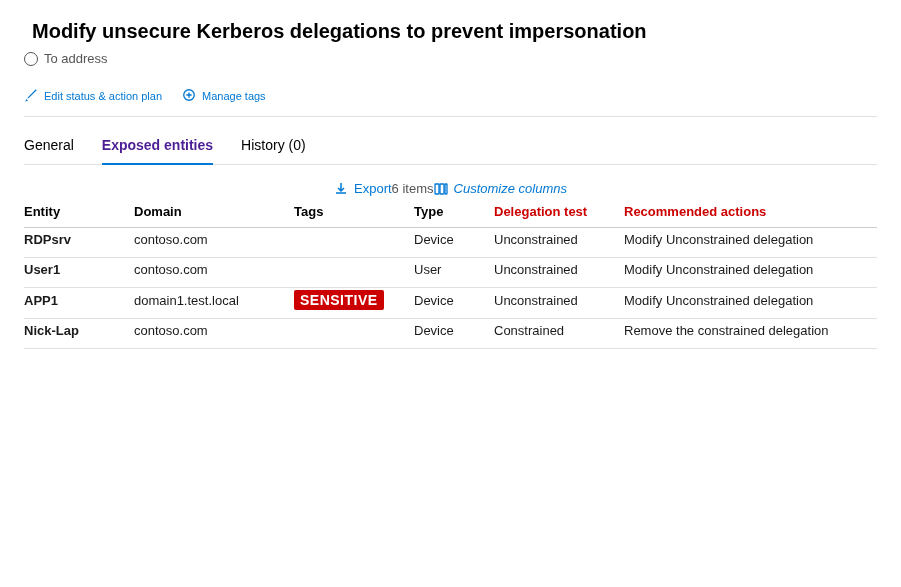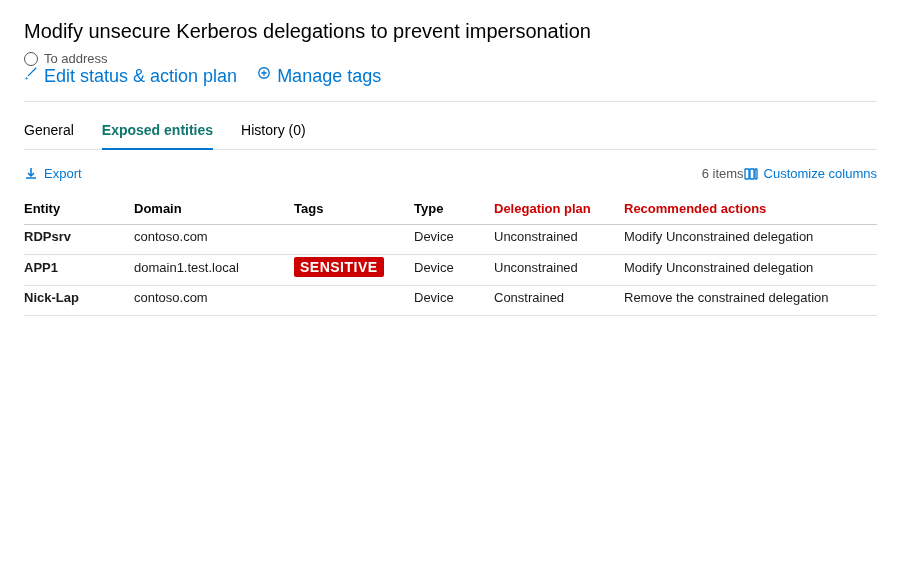--- a/index.html
+++ b/index.html
@@ -5,52 +5,53 @@
     * { box-sizing: border-box; margin: 0; padding: 0; }
     body {
       font-family: 'Segoe UI', Arial, sans-serif;
       font-size: 14px;
       color: #1a1a1a;
       background: #fff;
       padding: 20px 24px;
     }
     .page-title {
       font-size: 20px;
-      font-weight: 400;
+      font-weight: 700;
       color: #000;
       margin-bottom: 8px;
+      margin-left: 8px;
     }
     .subtitle {
       font-size: 13px;
       color: #555;
       display: flex;
       align-items: center;
       gap: 6px;
-      margin-bottom: 0;
+      margin-bottom: 22px;
     }
     .subtitle .circle-icon {
       width: 14px;
       height: 14px;
       border: 1.5px solid #555;
       border-radius: 50%;
       display: inline-block;
     }
     .toolbar {
       display: flex;
       align-items: center;
       gap: 20px;
       margin-bottom: 20px;
       border-bottom: 1px solid #e0e0e0;
       padding-bottom: 14px;
     }
     .toolbar-btn {
       display: flex;
-      align-items: flex-start;
-      gap: 6px;
-      font-size: 18px;
+      align-items: flex-end;
+      gap: 6px;
+      font-size: 11px;
       color: #0078d4;
       cursor: pointer;
       background: none;
       border: none;
       padding: 0;
     }
     .toolbar-btn svg {
       width: 14px;
       height: 14px;
     }
@@ -63,28 +64,28 @@
     .tab {
       font-size: 14px;
       color: #000000;
       padding-bottom: 10px;
       cursor: pointer;
       border-bottom: 2px solid transparent;
       margin-bottom: -1px;
     }
     .tab.active {
       font-weight: 700;
-      color: #0f766e;
+      color: #4c1d95;
       border-bottom: 2px solid #0078d4;
     }
     .table-toolbar {
       display: flex;
       align-items: center;
-      justify-content: space-between;
-      margin-bottom: 12px;
+      justify-content: center;
+      margin-bottom: 0;
     }
     .export-btn {
       display: flex;
       align-items: center;
       gap: 6px;
       font-size: 13px;
       color: #0078d4;
       cursor: pointer;
       background: none;
       border: none;
@@ -98,20 +99,21 @@
     }
     .customize-btn {
       display: flex;
       align-items: center;
       gap: 6px;
       color: #0078d4;
       cursor: pointer;
       background: none;
       border: none;
       font-size: 13px;
+      font-style: italic;
     }
     table {
       width: 100%;
       border-collapse: collapse;
       font-size: 13px;
     }
     thead tr {
       border-bottom: 1px solid #ccc;
     }
     th {
@@ -201,34 +203,42 @@
   </div>
 </div>
 
 <table>
   <thead>
     <tr>
       <th class="col-entity">Entity</th>
       <th class="col-domain">Domain</th>
       <th class="col-tags">Tags</th>
       <th class="col-type">Type</th>
-      <th class="col-delegation" style="color:#c00;">Delegation plan</th>
+      <th class="col-delegation" style="color:#c00;">Delegation test</th>
       <th class="col-recommended" style="color:#c00;">Recommended actions</th>
     </tr>
   </thead>
   <tbody id="table-body">
   <tr>
         <td><span class="entity-name">RDPsrv</span></td>
         <td>contoso.com</td>
         <td></td>
         <td>Device</td>
         <td>Unconstrained</td>
         <td>Modify Unconstrained delegation</td>
       </tr>
       <tr>
+        <td><span class="entity-name">User1</span></td>
+        <td>contoso.com</td>
+        <td></td>
+        <td>User</td>
+        <td>Unconstrained</td>
+        <td>Modify Unconstrained delegation</td>
+      </tr>
+      <tr>
         <td><span class="entity-name">APP1</span></td>
         <td>domain1.test.local</td>
         <td><span class="sensitive-badge">SENSITIVE</span></td>
         <td>Device</td>
         <td>Unconstrained</td>
         <td>Modify Unconstrained delegation</td>
       </tr>
       <tr>
         <td><span class="entity-name">Nick-Lap</span></td>
         <td>contoso.com</td>

